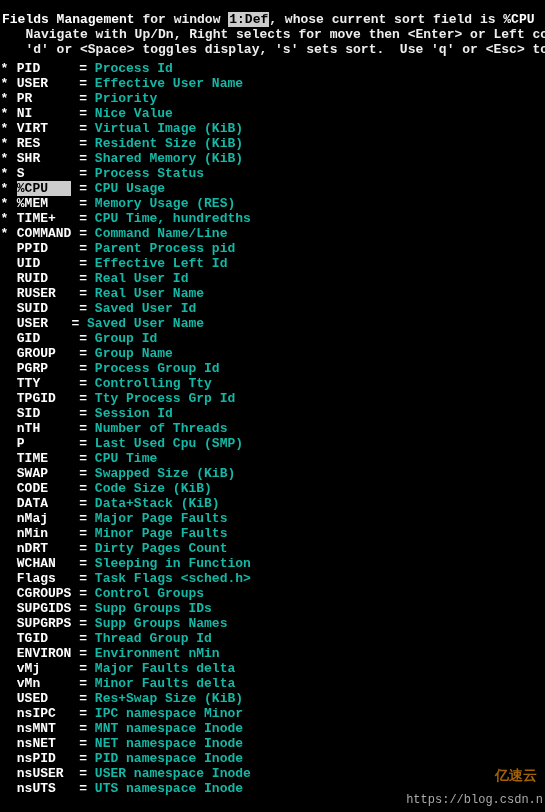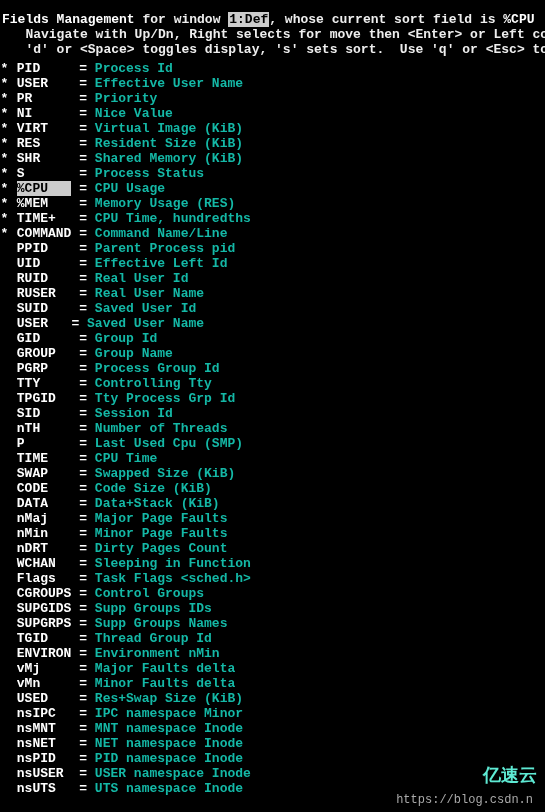--- a/index.html
+++ b/index.html
@@ -45,33 +45,33 @@
   .row .star { color: #fff; font-weight: bold; display:inline-block; width:9px; text-align:center;}
   .row .nostar { display:inline-block; width:9px; }
   .row .fname { color: #fff; display:inline-block; }
   .row .fname.on { font-weight: bold; }
   .row .eq { color:#fff; }
   .row .desc { color:#14b8a6; }
   .row .desc.on { font-weight:bold; }
   .row .cursor { background:#ccc; color:#000; }
   .watermark {
     position: absolute;
-    right: 12px;
+    right: 2px;
     bottom: 4px;
     color: #aaa;
     font-size: 12px;
     font-weight: normal;
     background: rgba(0,0,0,0.0);
   }
   .wm-logo {
     position: absolute;
     right: 8px;
     bottom: 28px;
-    color: #5eead4;
-    font-size: 18px;
+    color: #a16207;
+    font-size: 14px;
   }
 </style>
 </head>
 <body>
 
 <div class="header">
   <span class="title">Fields Management</span><span> for window </span><span class="win">1:Def</span><span>, whose current sort field is </span><span class="sort">%CPU</span>
   <div class="instr">   Navigate with Up/Dn, Right selects for move then &lt;Enter&gt; or Left commits,</div>
   <div class="instr">   'd' or &lt;Space&gt; toggles display, 's' sets sort.  Use 'q' or &lt;Esc&gt; to end!</div>
 </div>

